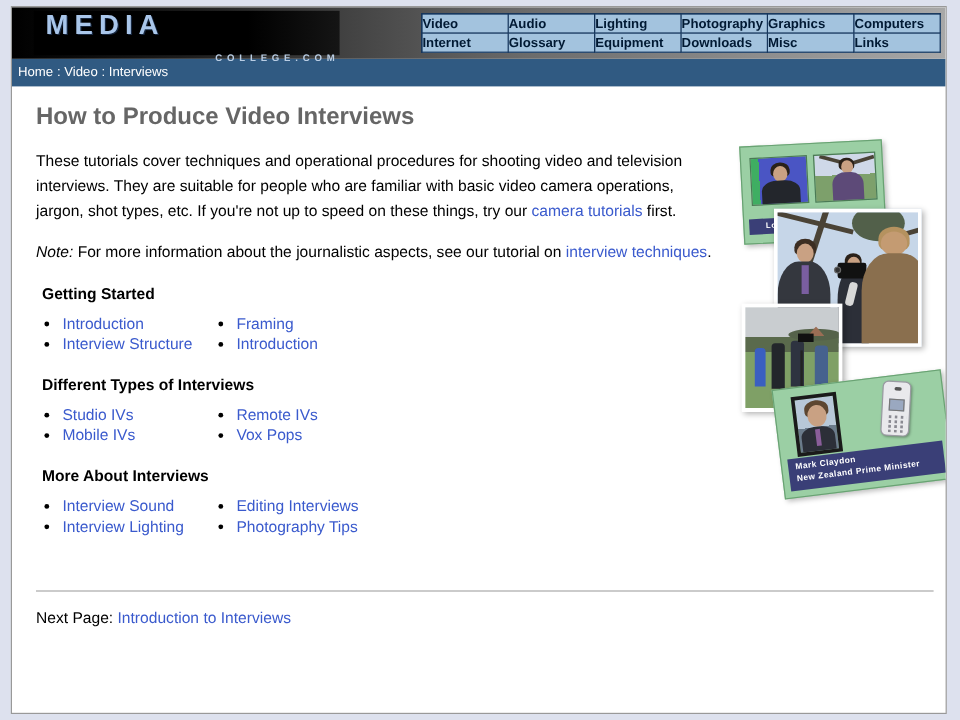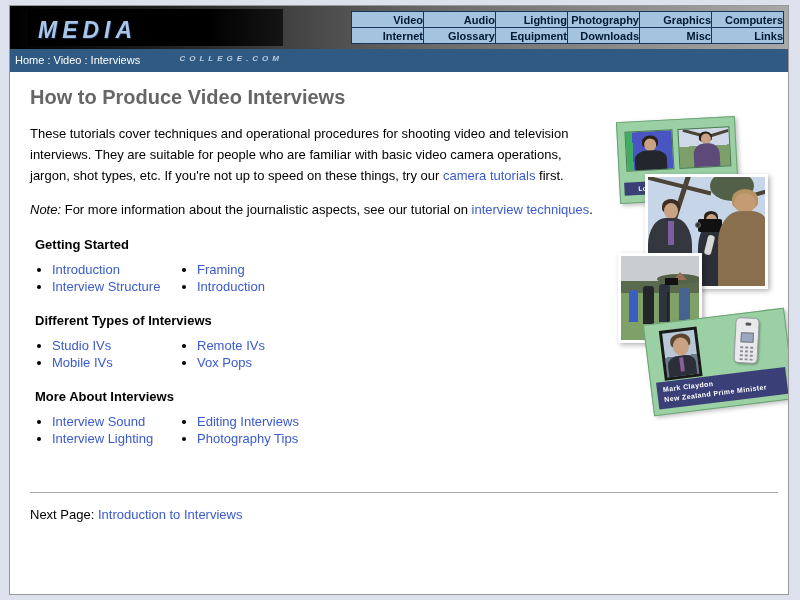--- a/index.html
+++ b/index.html
@@ -17,43 +17,42 @@
     overflow:hidden;
   }
   
   .header {
     position:relative; height:43px;
     background:linear-gradient(to right,#000 0%,#1c1c1c 18%,#6b6b6b 55%,#a8a8a8 100%);
   }
   .logo {
     position:absolute; left:18px; top:3px; width:255px; height:37px;
     background:linear-gradient(to right,#000 70%,#151515 100%);
-    padding:10px 0 0 10px;
-    font-style:italic;
+    padding:0 0 0 10px;
   }
   .logo-line1 {
     font-size:23px; font-weight:bold; letter-spacing:5px;
     color:#a9c6ea; text-shadow:1px 1px 0 #16263e;
     line-height:22px; display:block;
   }
   .logo-line2 {
     font-size:8px; font-weight:bold; letter-spacing:4px;
     color:#b9cde4; display:block; margin-top:13px;text-align:right;
   }
   table.nav {
     position:absolute; right:4px; top:5px;
     border-collapse:collapse;
     background:#16365c;
   }
   table.nav td {
     width:72px; height:16px;
     background:#a3c3de;
     border:1px solid #16365c;
     font-size:11px; font-weight:bold; color:#001933;
-    text-align:right; vertical-align:middle;
+    text-align:left; vertical-align:middle;
     cursor:pointer;
   }
   
   .breadcrumb {
     height:23px; background:#305a82;
     color:#fff; font-size:11px; line-height:23px;
     padding-left:5px;
   }
   
   .content { position:relative; padding:14px 0 0 20px; }

